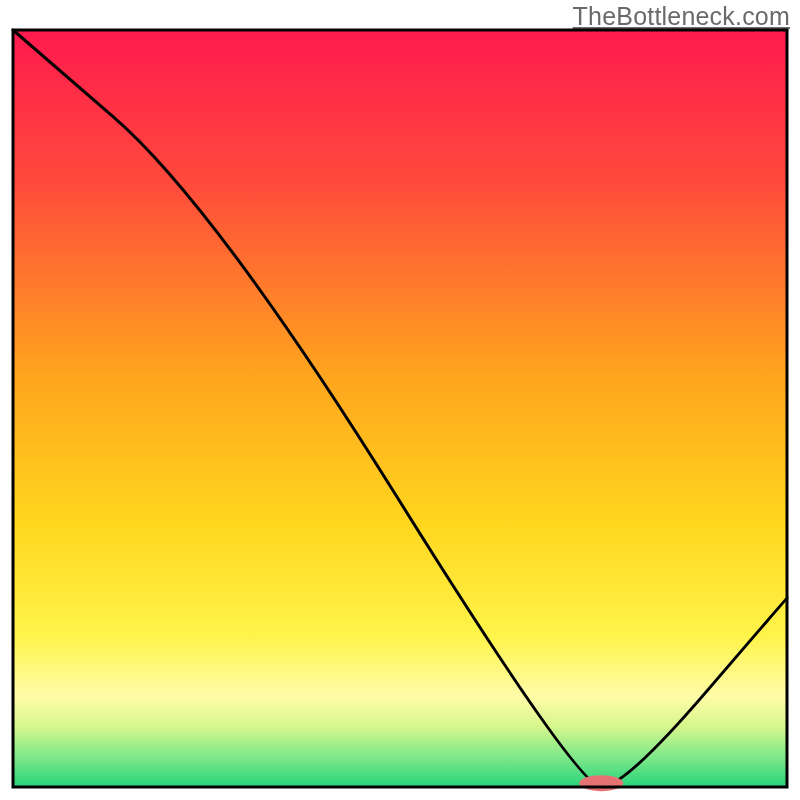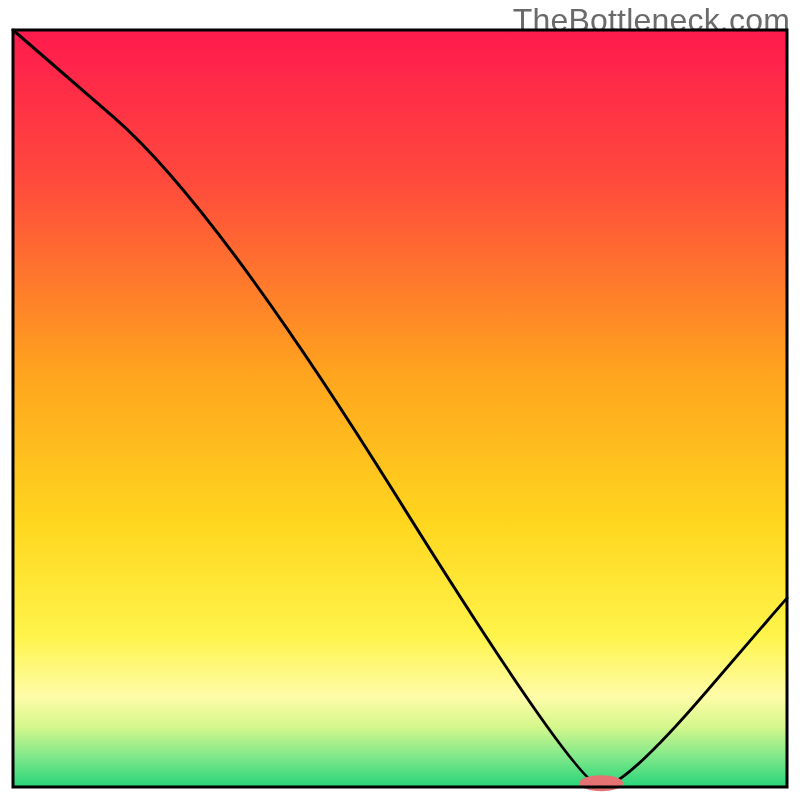--- a/index.html
+++ b/index.html
@@ -12,24 +12,25 @@
   }
   .container {
     position: relative;
     width: 800px;
     height: 800px;
   }
   .watermark {
     position: absolute;
     top: 2px;
     right: 10px;
-    font-size: 32px;
+    font-size: 25px;
     font-weight: 500;
     color: #6a6a6a;
     letter-spacing: 0.2px;
+    text-decoration: underline;
   }
   svg.chart {
     position: absolute;
     left: 0;
     top: 0;
     width: 800px;
     height: 800px;
     display: block;
   }
 </style>

